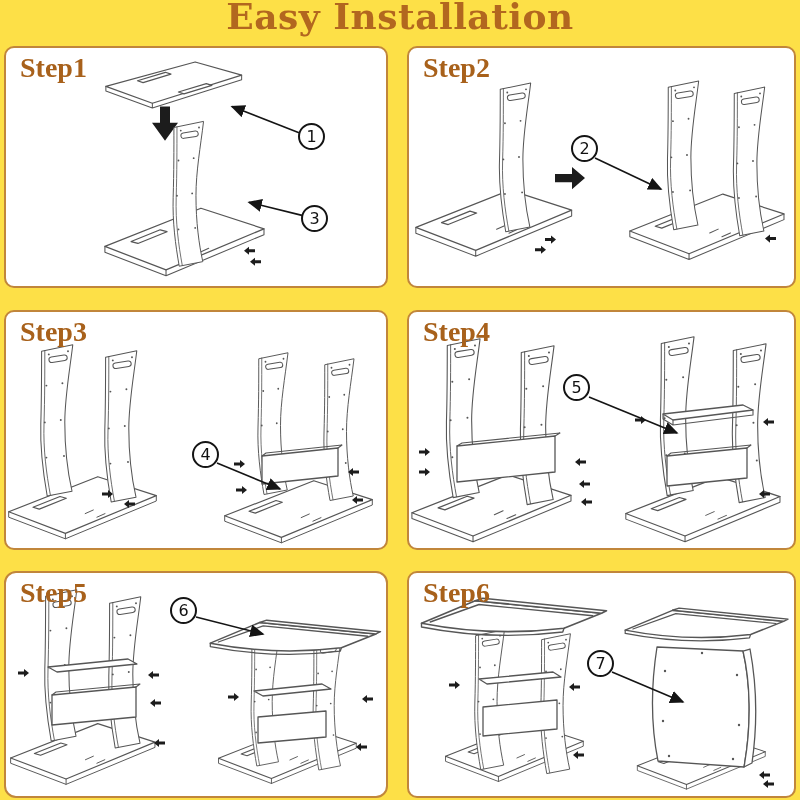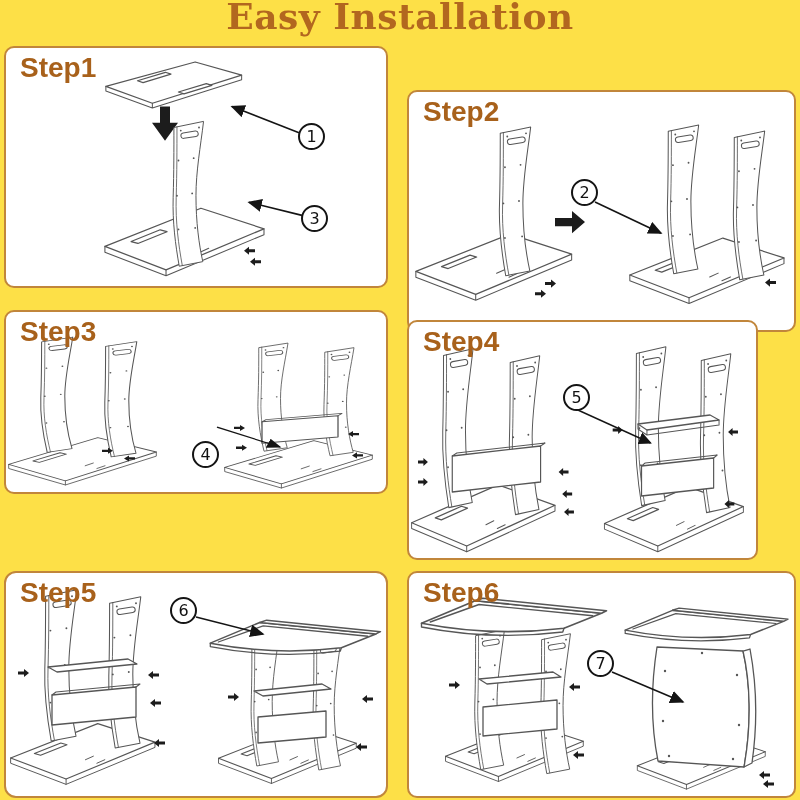--- a/index.html
+++ b/index.html
@@ -3,29 +3,29 @@
 <meta charset="utf-8">
 <style>
   html,body{margin:0;padding:0;background:#fff;}
   body{width:800px;height:800px;font-family:"Liberation Sans",sans-serif;}
   .page{position:relative;width:800px;height:800px;background:#fde047;overflow:hidden;}
   .title{position:absolute;top:-8px;left:0;width:100%;text-align:center;margin:0;
          font-family:"DejaVu Serif",serif;font-weight:700;font-size:36px;line-height:48px;
          color:#b2671f;letter-spacing:.5px;}
   .panel{position:absolute;border:2px solid #c1863b;border-radius:10px;background:#fff;box-sizing:border-box;}
   .panel svg{position:absolute;left:0;top:0;width:100%;height:100%;}
-  .step-label{position:absolute;top:4px;left:14px;font-family:Liberation Sans, sans-serif;
+  .step-label{position:absolute;top:4px;left:14px;font-family:Liberation Serif, serif;
               font-weight:700;font-size:28px;color:#a8611b;}
   .callout{position:absolute;width:27px;height:27px;border:2px solid #141414;border-radius:50%;
            background:#fff;display:flex;align-items:center;justify-content:center;
            font-family:"DejaVu Sans",sans-serif;font-size:16px;color:#111;box-sizing:border-box;z-index:3;}
   #p1{left:4px;top:46px;width:384px;height:242px;}
-  #p2{left:407px;top:46px;width:389px;height:242px;margin-top:44px;}
-  #p3{left:4px;top:310px;width:384px;height:184px;}
-  #p4{left:407px;top:320px;width:351px;height:240px;}
+  #p2{left:407px;top:46px;width:389px;height:242px;}
+  #p3{left:4px;top:310px;width:384px;height:240px;}
+  #p4{left:407px;top:310px;width:389px;height:240px;}
   #p5{left:4px;top:571px;width:384px;height:227px;border-radius:12px;}
   #p6{left:407px;top:571px;width:389px;height:227px;padding-left:16px;}
   .face{fill:#fff;stroke:#565656;stroke-width:1.3;stroke-linejoin:round;}
   .ln{fill:none;stroke:#565656;stroke-width:1.1;stroke-linejoin:round;stroke-linecap:round;}
   .dot{fill:#565656;}
   .blk{fill:#1c1c1c;}
   .lead{fill:none;stroke:#141414;stroke-width:1.6;}
 </style>
 </head>
 <body>

